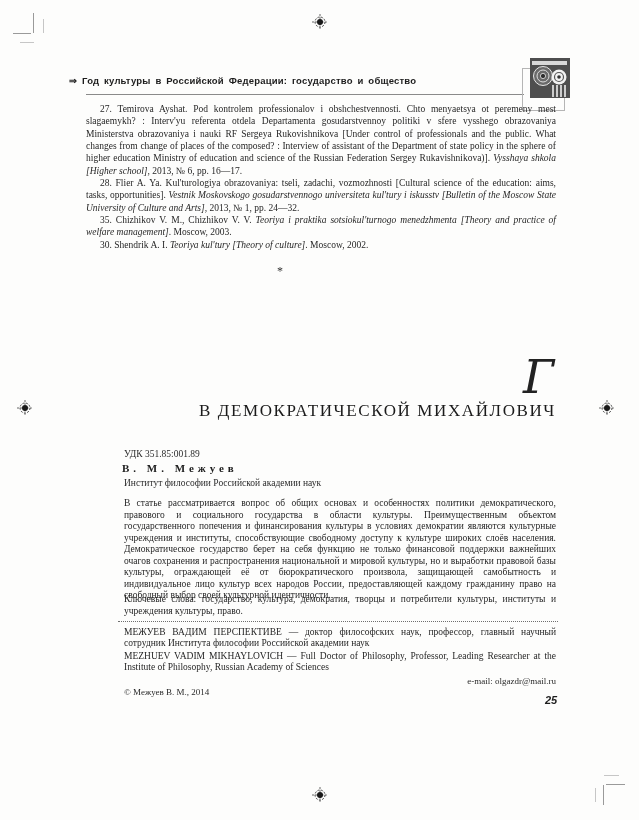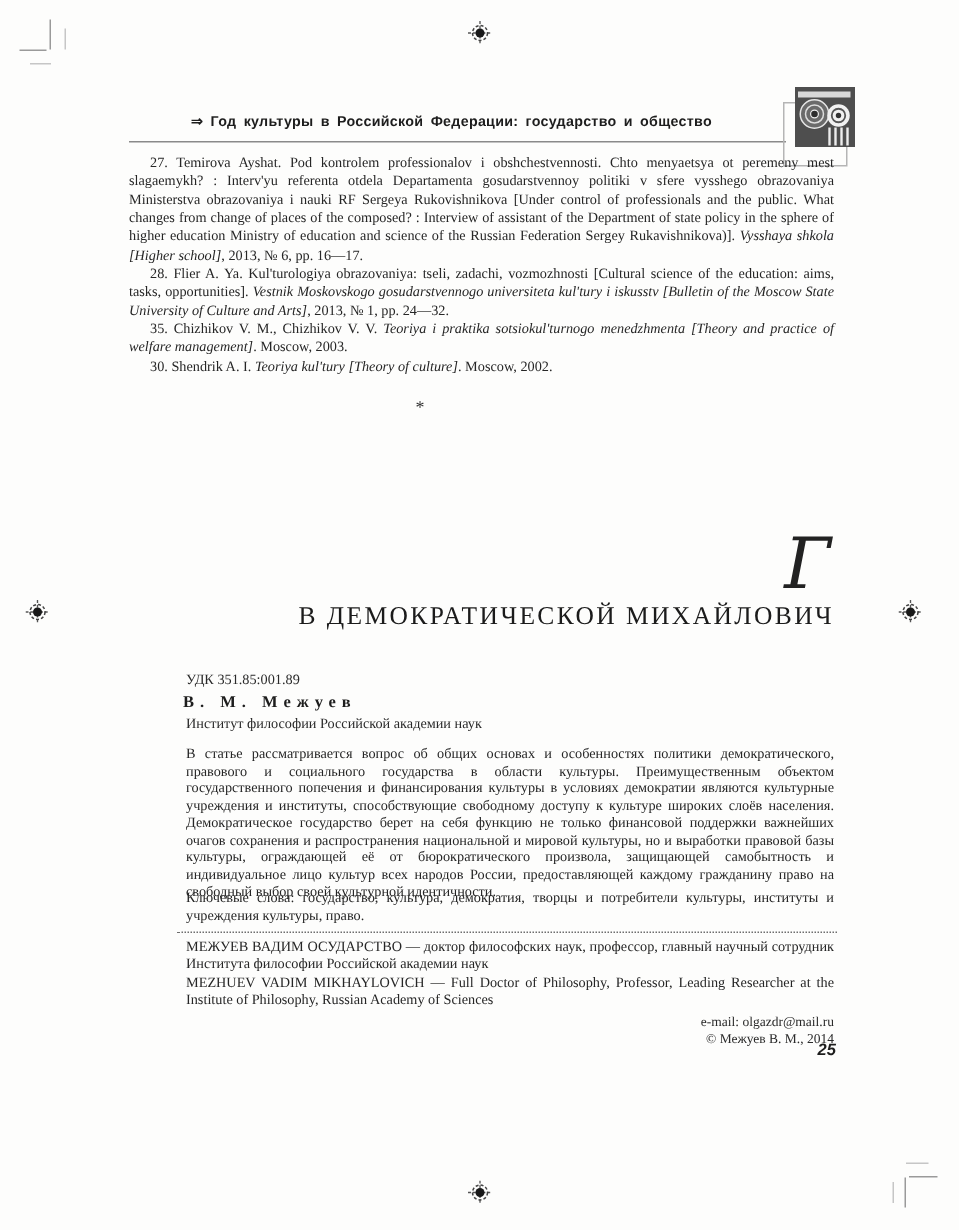--- a/index.html
+++ b/index.html
@@ -6,21 +6,21 @@
   body{
     width:639px;height:820px;position:relative;overflow:hidden;
     background:#fdfdfc;color:#2b2b2b;
     font-family:"Liberation Serif", serif;
   }
   .mark{position:absolute;}
   .cropline{position:absolute;background:#9a9a9a;}
   .cropline.light{background:#c6c6c6;}
   
   .header-text{
-    position:absolute;top:75px;left:81px;width:440px;text-align:center;
+    position:absolute;top:75px;left:69px;width:440px;text-align:left;
     font-family:"Liberation Sans", sans-serif;font-weight:bold;font-size:9.5px;
     color:#1d1d1d;letter-spacing:.2px;word-spacing:2px;white-space:nowrap;
   }
   .header-rule{position:absolute;top:94px;left:86px;width:438px;height:1px;background:#8a8a8a;}
   .logo-frame{position:absolute;top:68px;left:522px;width:41px;height:41px;border:1px solid #b5b5b5;background:transparent;}
   .logo-box{position:absolute;top:58px;left:530px;width:40px;height:40px;}
   
   .refs{
     position:absolute;top:103px;left:86px;width:470px;
     font-size:9.5px;line-height:12.35px;text-align:justify;color:#262626;
@@ -53,21 +53,21 @@
     font-size:9.5px;line-height:11.5px;text-align:justify;color:#262626;
   }
   .dotted-rule{position:absolute;top:621px;left:118px;width:440px;border-top:1px dotted #6e6e6e;}
   .bio{
     position:absolute;left:124px;width:432px;
     font-size:9.5px;line-height:11.3px;text-align:justify;color:#262626;
   }
   .bio-ru{top:627px;}
   .bio-en{top:651px;}
   .email{position:absolute;top:676px;left:124px;width:432px;text-align:right;font-size:9px;color:#2a2a2a;}
-  .copyright{position:absolute;top:687px;left:124px;width:432px;text-align:right;font-size:9px;color:#2a2a2a;}
+  .copyright{position:absolute;top:687px;left:124px;width:432px;font-size:9px;color:#2a2a2a;}
   .page-number{
     position:absolute;top:694px;left:545px;font-family:"Liberation Sans", sans-serif;
     font-weight:bold;font-style:italic;font-size:11px;color:#1d1d1d;
   }
 </style>
 </head>
 <body>
 
 <svg class="mark" style="top:14px;left:312px;" width="16" height="16" viewBox="0 0 16 16">
   <line x1="8" y1="0" x2="8" y2="16" stroke="#555" stroke-width="0.9" stroke-dasharray="2 1.2"></line>
@@ -144,21 +144,21 @@
 <div class="udc">УДК 351.85:001.89</div>
 <div class="author-name">В. М. Межуев</div>
 <div class="affiliation">Институт философии Российской академии наук</div>
 
 <div class="abstract">В статье рассматривается вопрос об общих основах и особенностях политики демократического, правового и социального государства в области культуры. Преимущественным объектом государственного попечения и финансирования культуры в условиях демократии являются культурные учреждения и институты, способствующие свободному доступу к культуре широких слоёв населения. Демократическое государство берет на себя функцию не только финансовой поддержки важнейших очагов сохранения и распространения национальной и мировой культуры, но и выработки правовой базы культуры, ограждающей её от бюрократического произвола, защищающей самобытность и индивидуальное лицо культур всех народов России, предоставляющей каждому гражданину право на свободный выбор своей культурной идентичности.</div>
 <div class="keywords">Ключевые слова: государство, культура, демократия, творцы и потребители культуры, институты и учреждения культуры, право.</div>
 
 <div class="dotted-rule"></div>
 
 <div class="bio bio-ru">
-  <span class="bio-name">МЕЖУЕВ ВАДИМ ОСУДАРСТВО</span><span> — доктор философских наук, профессор, главный научный сотрудник Института философии Российской академии наук</span>
+  <span class="bio-name">МЕЖУЕВ ВАДИМ ПЕРСПЕКТИВЕ</span><span> — доктор философских наук, профессор, главный научный сотрудник Института философии Российской академии наук</span>
 </div>
 <div class="bio bio-en">
   <span class="bio-name">MEZHUEV VADIM MIKHAYLOVICH</span><span> — Full Doctor of Philosophy, Professor, Leading Researcher at the Institute of Philosophy, Russian Academy of Sciences</span>
 </div>
 
 <div class="email">e-mail: olgazdr@mail.ru</div>
 <div class="copyright">© Межуев В. М., 2014</div>
 <div class="page-number">25</div>
 
 </body></html>

